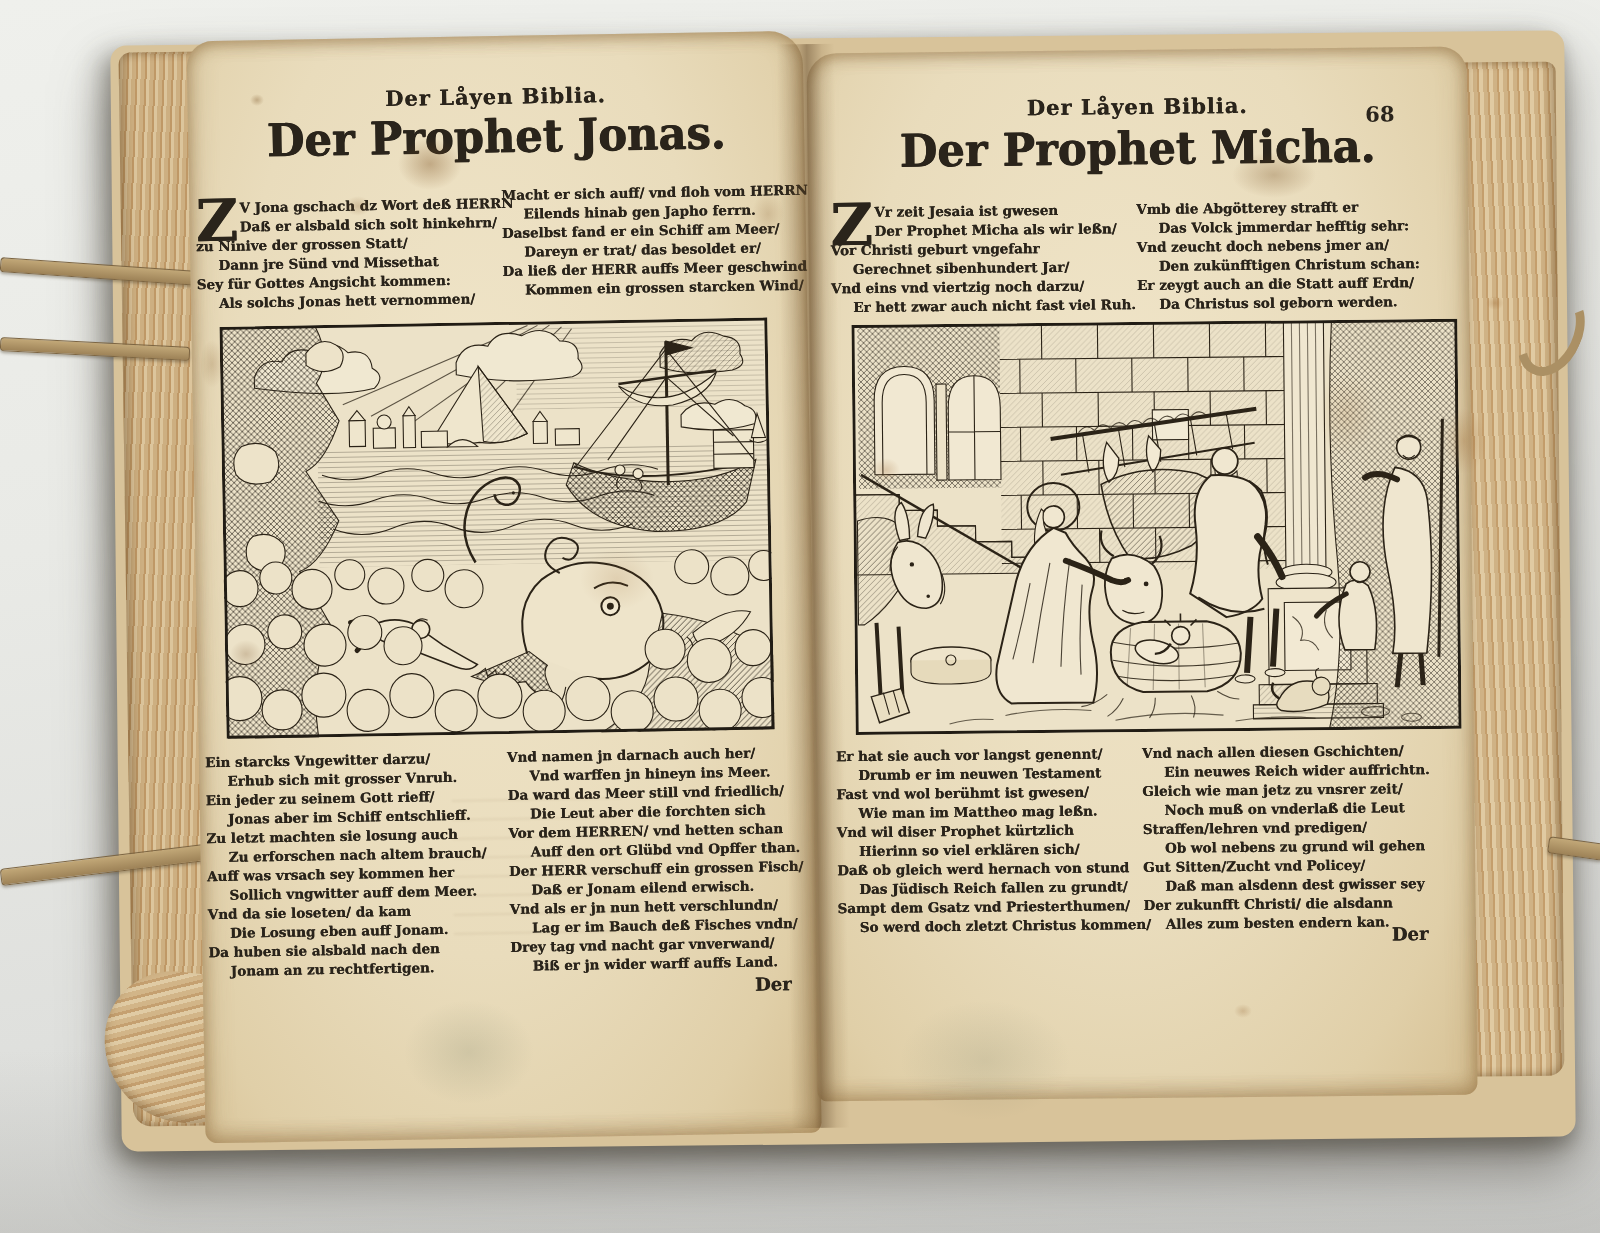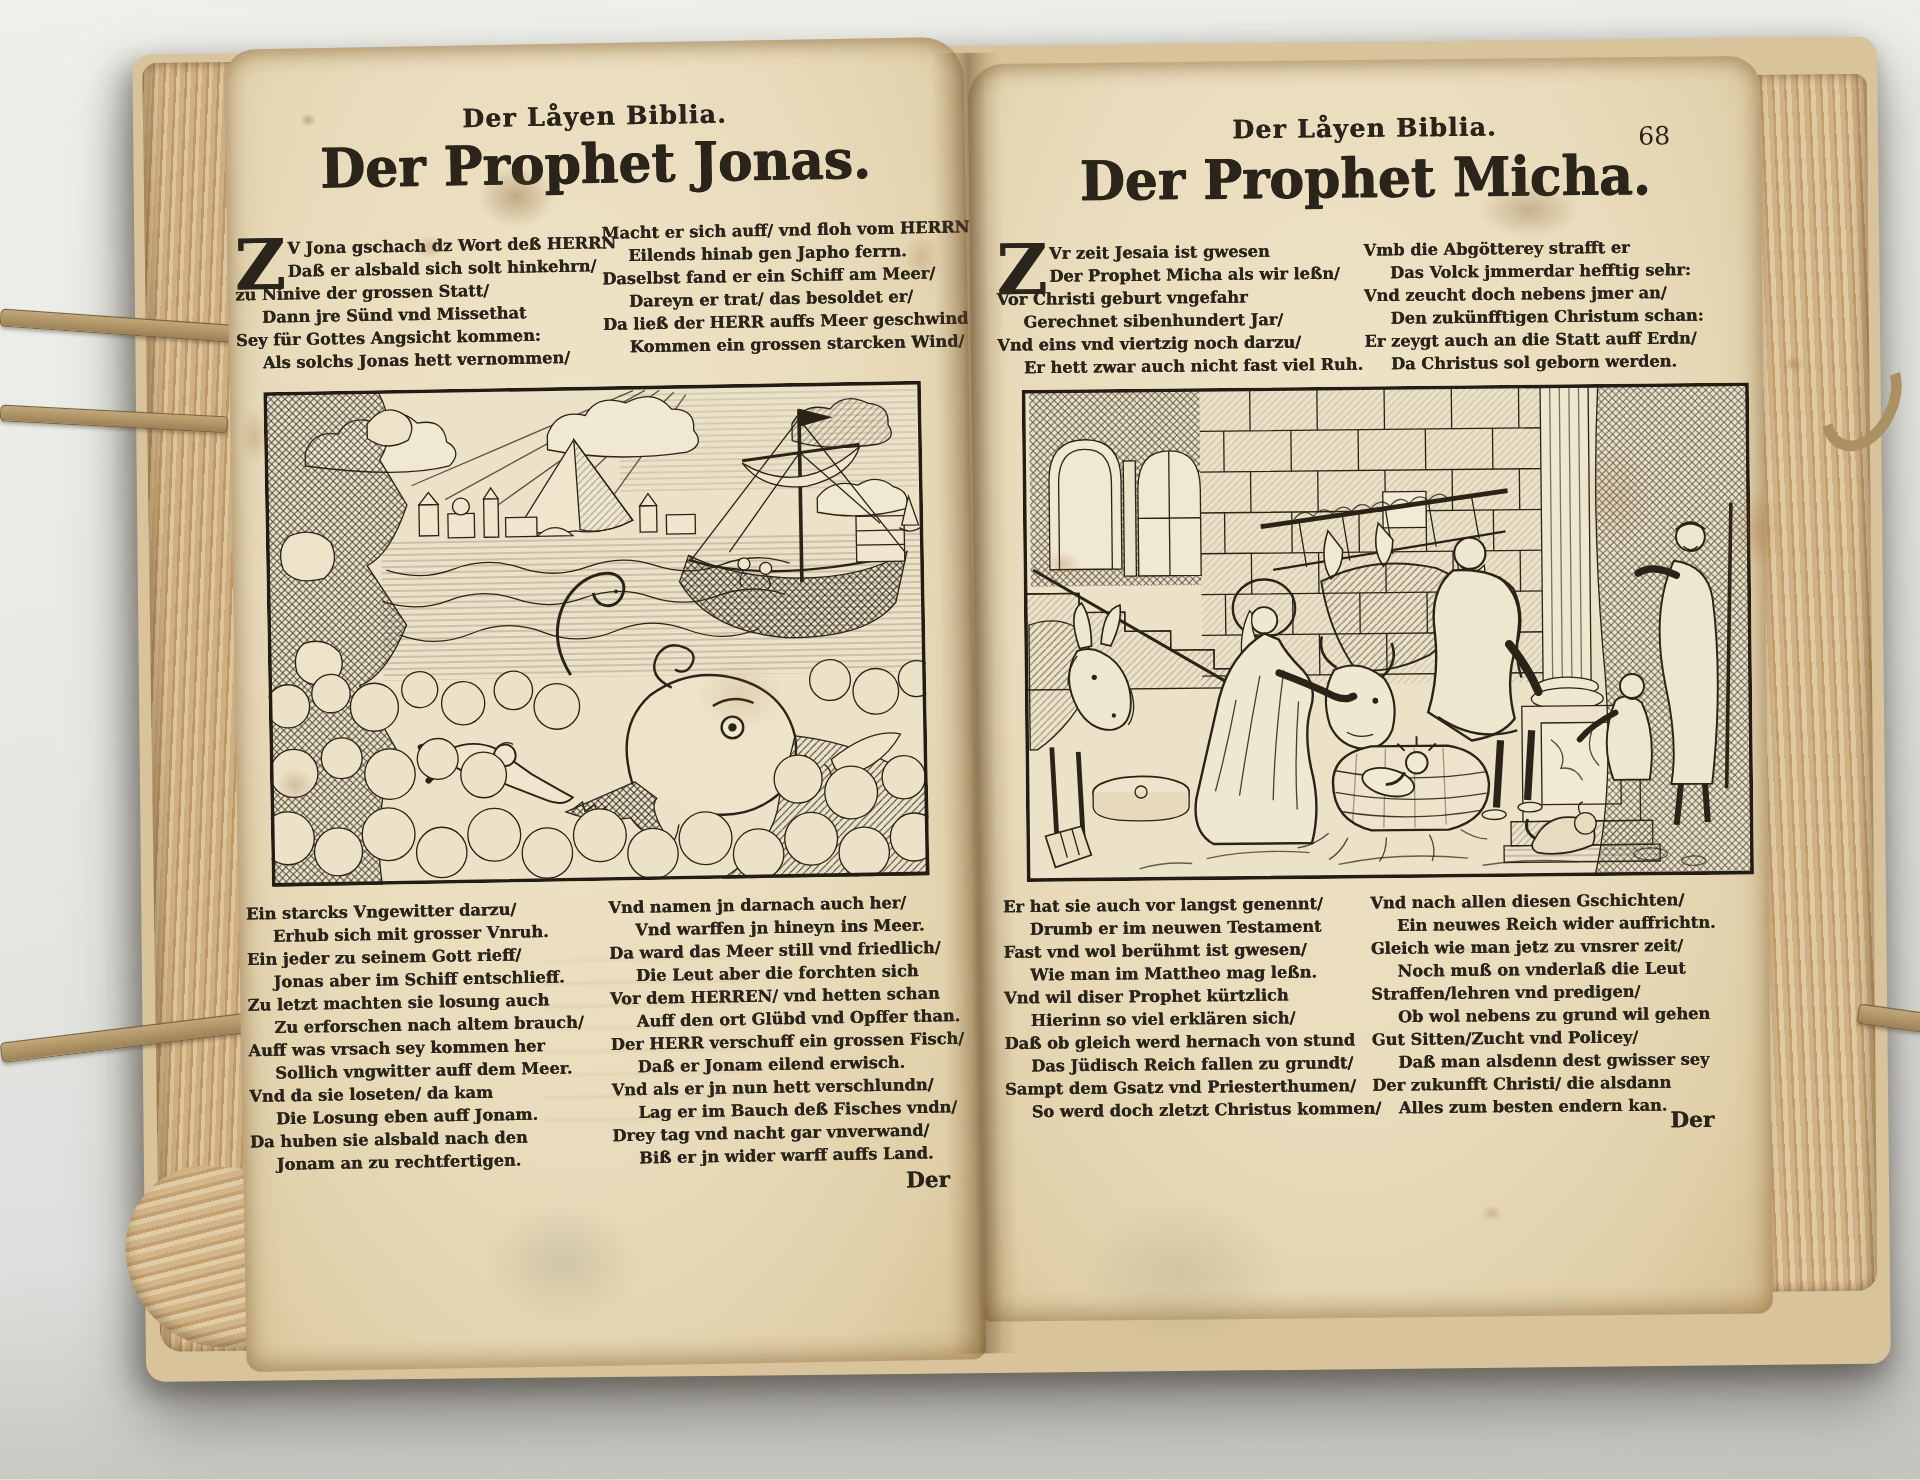--- a/index.html
+++ b/index.html
@@ -34,21 +34,21 @@
     transform:rotate(-0.6deg);}
   .gutter{position:absolute;left:784px;top:44px;width:58px;height:1084px;
     background:linear-gradient(90deg,rgba(112,82,44,0) 0%,rgba(112,82,44,.30) 40%,rgba(86,60,30,.44) 52%,rgba(112,82,44,.14) 78%,rgba(112,82,44,0) 100%);
     transform:rotate(-0.8deg);}
   .running-head{position:absolute;left:0;width:100%;text-align:center;
     font-weight:bold;font-size:21px;letter-spacing:1px;
     text-shadow:.4px 0 currentColor;}
   .page-title{position:absolute;left:0;width:100%;text-align:center;font-weight:bold;
     font-size:45px;line-height:50px;letter-spacing:0;transform:scaleX(.96);
     text-shadow:.8px 0 currentColor, 0 .5px currentColor;}
-  .folio{position:absolute;font-weight:normal;font-size:21px;text-align:center;}
+  .folio{position:absolute;font-weight:bold;font-size:21px;text-align:center;}
   .verse-col{position:absolute;font-weight:bold;font-size:13.5px;line-height:19px;
     white-space:nowrap;text-shadow:.3px 0 currentColor;}
   .verse-line{height:19px;}
   .verse-line.indent{padding-left:22px;}
   .dropcap{float:left;width:40px;height:38px;font-size:58px;line-height:44px;
     font-weight:bold;margin:0 4px 0 0;text-shadow:.6px 0 currentColor;}
   .catchword{position:absolute;font-weight:bold;font-size:18px;
     text-shadow:.4px 0 currentColor;}
   .woodcut{position:absolute;}
   .stain{position:absolute;border-radius:50%;pointer-events:none;}

